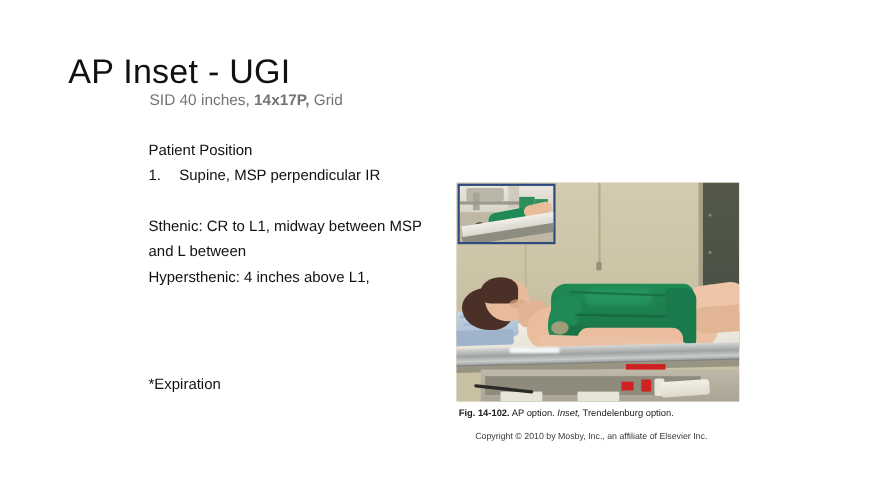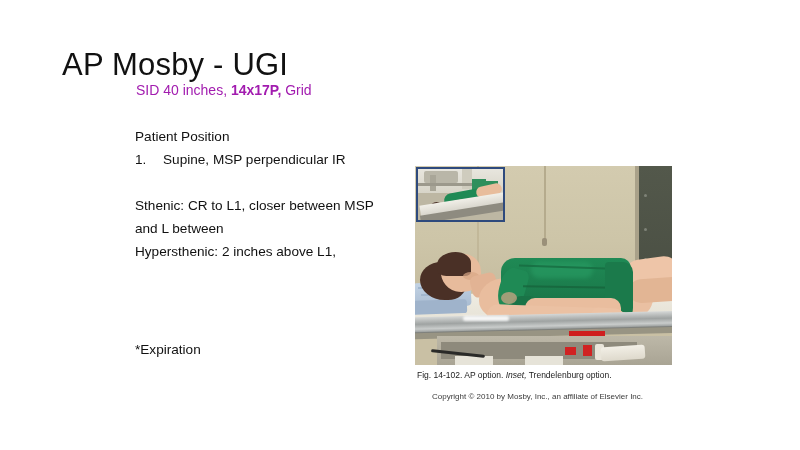--- a/index.html
+++ b/index.html
@@ -14,21 +14,21 @@
   .slide{position:absolute;inset:0;}
 
   
   .title{
     position:absolute;left:62px;top:47px;
     font-size:31px;font-weight:400;letter-spacing:0.2px;
     color:#111;white-space:nowrap;
   }
   .subtitle{
     position:absolute;left:136px;top:82px;
-    font-size:14px;color:#a21caf;white-space:nowrap;
+    font-size:14px;color:#737373;white-space:nowrap;
   }
   .subtitle b{font-weight:bold;}
 
   
   .body-text{
     position:absolute;left:135px;top:125px;
     width:300px;
     font-size:13.6px;line-height:23px;color:#111;
   }
   .body-text p{margin:0;}
@@ -194,48 +194,48 @@
      background:#e9bd9e;border-radius:4px;transform:rotate(-11deg);}
   .i-pillow{position:absolute;left:6px;top:40px;width:22px;height:8px;
      background:#dfe6ee;border-radius:3px;transform:rotate(-8deg);}
 
   
   .caption{
     position:absolute;left:417px;top:370px;
     font-size:8.5px;color:#1a1a1a;white-space:nowrap;
     font-family:"Liberation Sans", sans-serif;
   }
-  .caption b{font-weight:normal;}
+  .caption b{font-weight:bold;}
   .caption i{font-style:italic;}
   .copyright{
     position:absolute;left:432px;top:392px;
     font-size:8px;color:#3a3a3a;white-space:nowrap;
   }
 </style>
 </head>
 <body>
 
 <div class="slide">
 
-  <div class="title">AP Mosby - UGI</div>
+  <div class="title">AP Inset - UGI</div>
 
   <div class="subtitle">
     <span>SID 40 inches, </span><b>14x17P,</b><span> Grid</span>
   </div>
 
   <div class="body-text">
     <p>Patient Position</p>
     <div class="list-row">
       <span class="list-num">1.</span>
       <span>Supine, MSP perpendicular IR</span>
     </div>
     <div class="blank"></div>
-    <p>Sthenic: CR to L1, closer between MSP</p>
+    <p>Sthenic: CR to L1, midway between MSP</p>
     <p>and L between</p>
-    <p>Hypersthenic: 2 inches above L1,</p>
+    <p>Hypersthenic: 4 inches above L1,</p>
   </div>
 
   <div class="expiration">*Expiration</div>
 
   <div class="photo">
     <div class="wall"></div>
     <div class="wall-seam"></div>
     <div class="wall-seam2"></div>
     <div class="panel-edge"></div>
     <div class="dark-panel">

